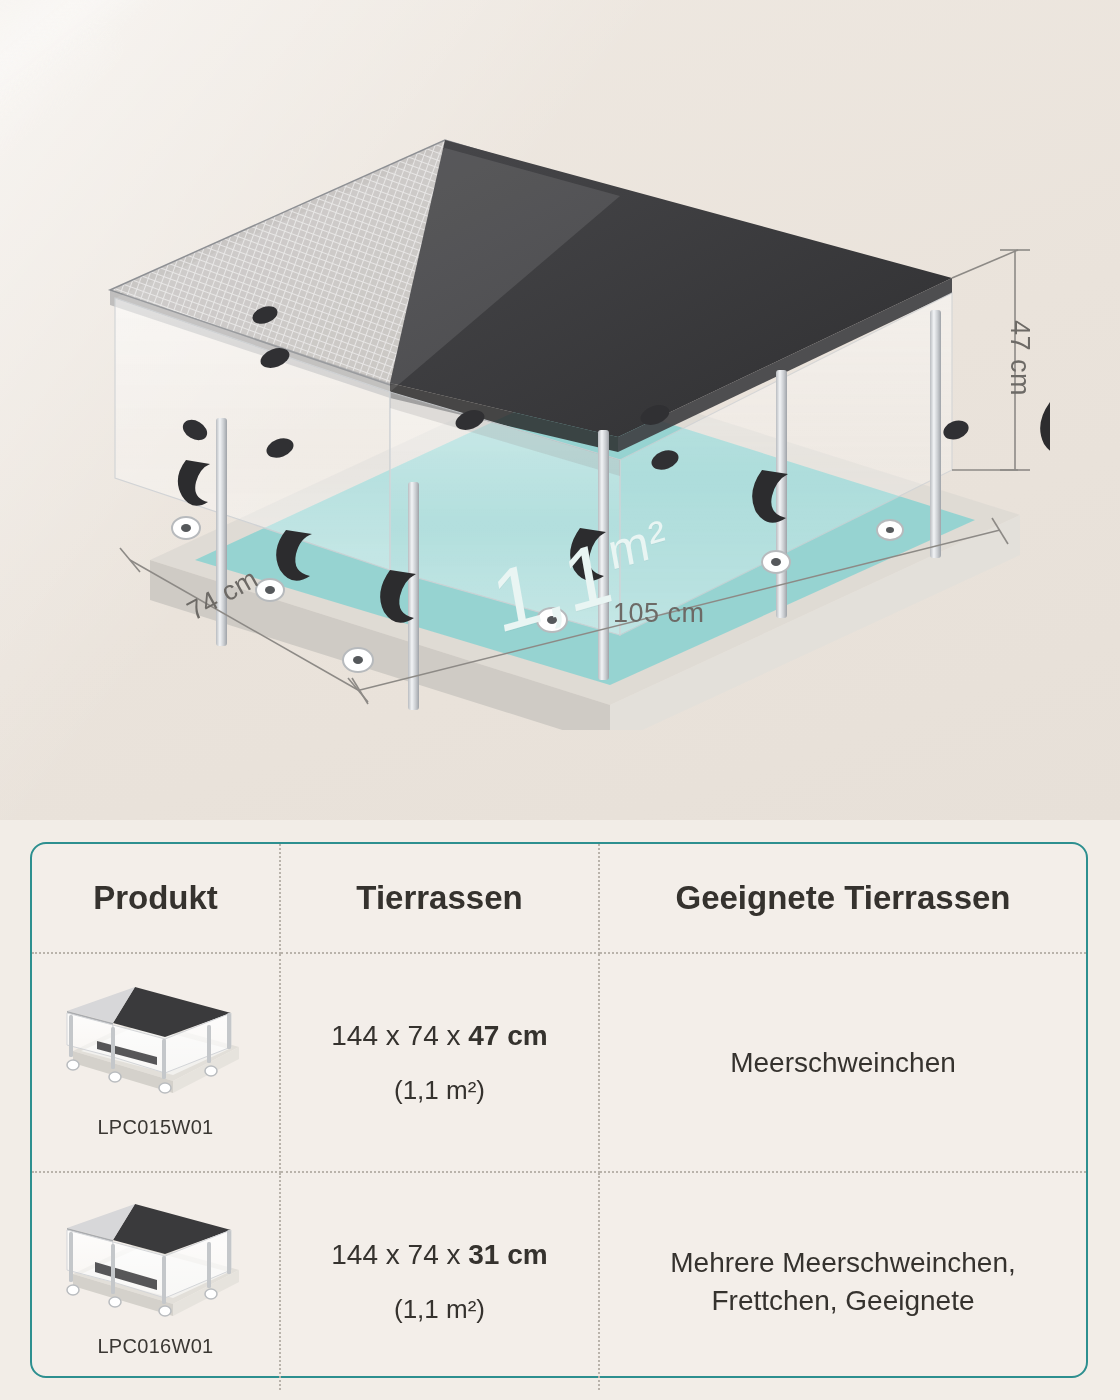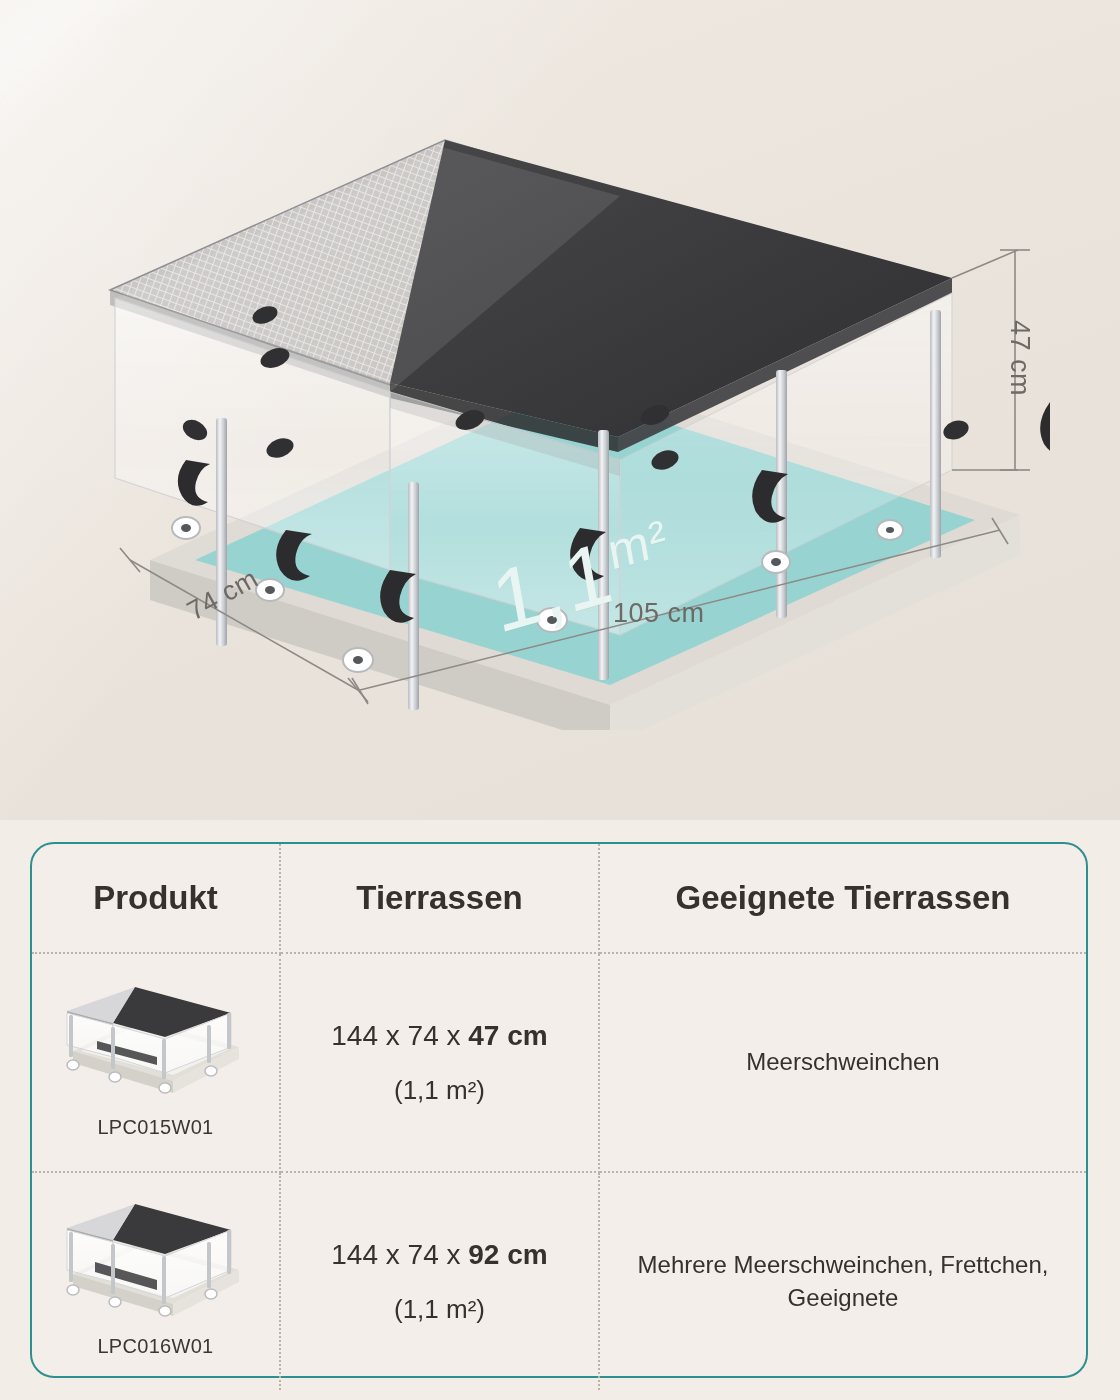--- a/index.html
+++ b/index.html
@@ -80,21 +80,21 @@
     width: 1120px;
     height: 580px;
     background: #f2ede7;
   }
   .card-inner {
     position: absolute;
     left: 30px; top: 22px;
     width: 1058px;
     height: 536px;
     border: 2px solid #2d8f8f;
-    border-radius: 24px;
+    border-radius: 16px;
     background: rgba(255,255,255,0.10);
     box-sizing: border-box;
   }
   table.spec {
     width: 100%;
     height: 100%;
     border-collapse: collapse;
     table-layout: fixed;
   }
   table.spec th, table.spec td {
@@ -111,21 +111,21 @@
   table.spec th.c1, table.spec td.c1 { width: 245px; border-right: 2px dotted #b9b3ab; }
   table.spec th.c2, table.spec td.c2 { width: 315px; border-right: 2px dotted #b9b3ab; }
   table.spec td {
     height: 215px;
     font-size: 28px;
     line-height: 1.28;
   }
   table.spec tr.row1 td { border-bottom: 2px dotted #b9b3ab; }
   .dim-strong { font-weight: 700; }
   .sqm { font-size: 26px; display: block; margin-top: 20px; }
-  .breed { font-size: 24px; line-height: 1.35; padding: 0 14px; }
+  .breed { font-size: 28px; line-height: 1.35; padding: 0 14px; }
 
   .thumb-wrap {
     display: flex;
     flex-direction: column;
     align-items: center;
     justify-content: center;
     gap: 10px;
   }
   .thumb-code {
     font-size: 20px;
@@ -357,21 +357,21 @@
                   <ellipse cx="12" cy="86" rx="6" ry="5"></ellipse>
                   <ellipse cx="54" cy="98" rx="6" ry="5"></ellipse>
                   <ellipse cx="104" cy="107" rx="6" ry="5"></ellipse>
                   <ellipse cx="150" cy="90" rx="6" ry="5"></ellipse>
                 </g>
               </svg>
               <div class="thumb-code">LPC016W01</div>
             </div>
           </td>
           <td class="c2">
-            <span>144 x 74 x </span><span class="dim-strong">92 cm</span>
+            <span>144 x 74 x </span><span class="dim-strong">31 cm</span>
             <span class="sqm">(1,1 m²)</span>
           </td>
           <td class="c3">
             <div class="breed">Mehrere Meerschweinchen, Frettchen, Geeignete</div>
           </td>
         </tr>
       </tbody>
     </table>
   </div>
 </div>

